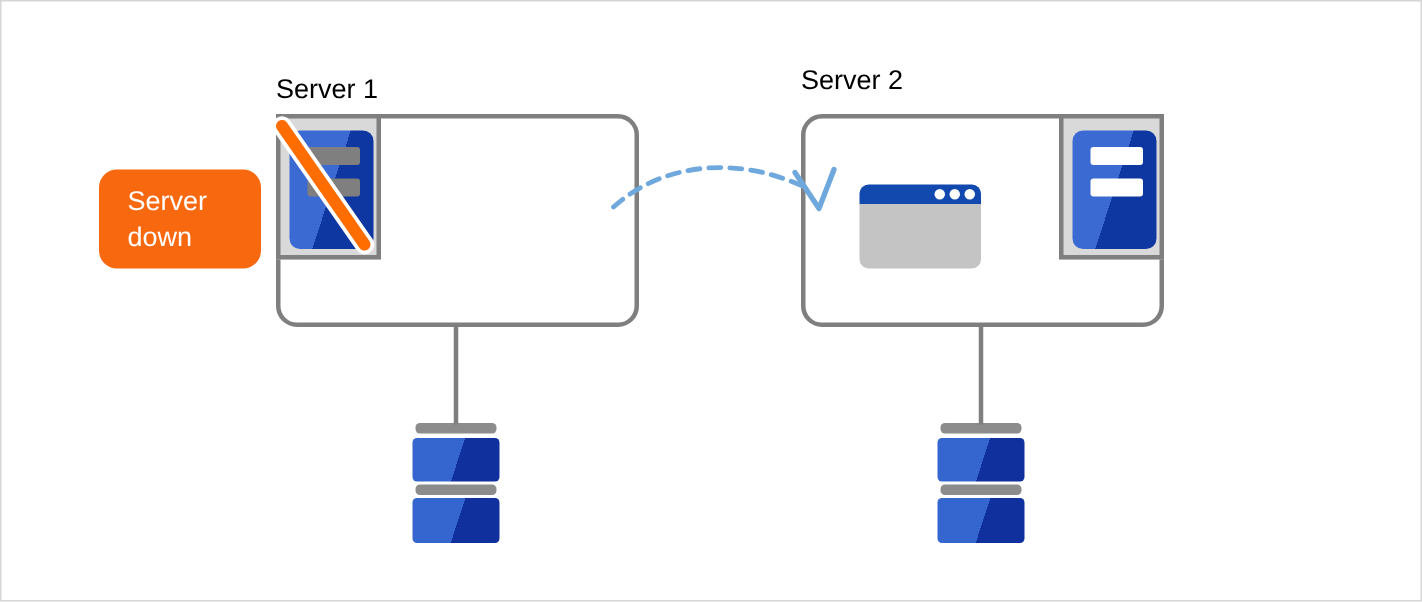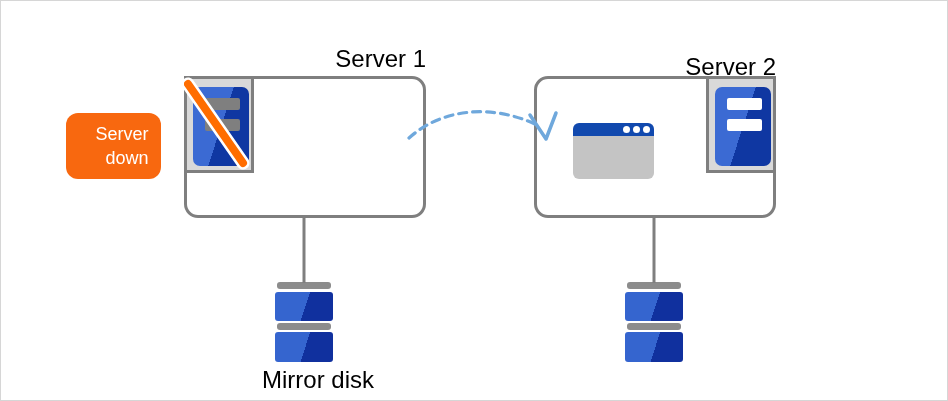--- a/index.html
+++ b/index.html
@@ -10,37 +10,37 @@
   .canvas {
     position: relative;
     width: 948px;
     height: 401px;
     background: #ffffff;
     border: 1px solid #d6d6d6;
     overflow: hidden;
   }
   .lbl {
     position: absolute;
-    font-size: 24px;
+    font-size: 18px;
     line-height: 20px;
     color: #000000;
-    text-align: right;
+    text-align: left;
     white-space: nowrap;
   }
   
   .badge {
     position: absolute;
     left: 65px; top: 112px;
-    width: 95px; height: 66px;
+    width: 108px; height: 66px;
     background: #f8680f;
     border-radius: 12px;
     color: #ffffff;
     font-size: 18px;
     line-height: 24px;
-    text-align: right;
+    text-align: left;
     display: flex;
     align-items: center;
     justify-content: center;
   }
   .badge .badge-text { width: 70px; white-space: normal; }
   
   .server-box {
     position: absolute;
     top: 75px;
     width: 242px; height: 142px;
@@ -138,34 +138,33 @@
   
   .overlay {
     position: absolute;
     left: 0; top: 0;
     width: 948px; height: 401px;
     z-index: 4;
     pointer-events: none;
   }
   
   .lbl.server1-lbl { left: 183px; top: 48px; width: 242px; }
-  .lbl.server2-lbl { left: 533px; top: 56px; width: 242px; }
+  .lbl.server2-lbl { left: 533px; top: 42px; width: 242px; }
   .lbl.failover-lbl { left: 422px; top: 82px; width: 120px; }
   .lbl.app-lbl { left: 543px; top: 96px; width: 140px; }
   .lbl.disk-lbl { left: 233px; top: 369px; width: 140px; }
 </style>
 </head>
 <body>
 
 <div class="canvas">
 
   <div class="lbl server1-lbl">Server 1</div>
   <div class="lbl server2-lbl">Server 2</div>
   <div class="lbl app-lbl">Application A</div>
-  <div class="lbl disk-lbl">Mirror disk</div>
 
   <div class="badge">
     <span class="badge-text">Server down</span>
   </div>
 
   <div class="server-box s1"></div>
   <div class="server-box s2"></div>
 
   <div class="icon-plate p1">
     <div class="server-glyph">

